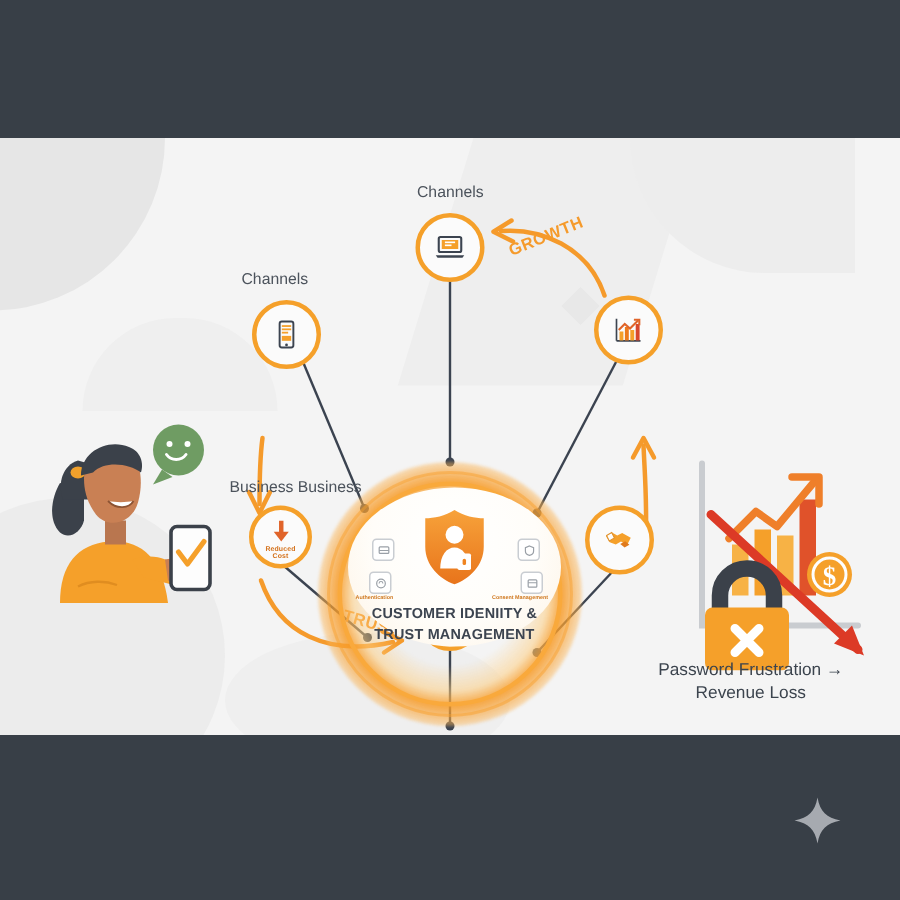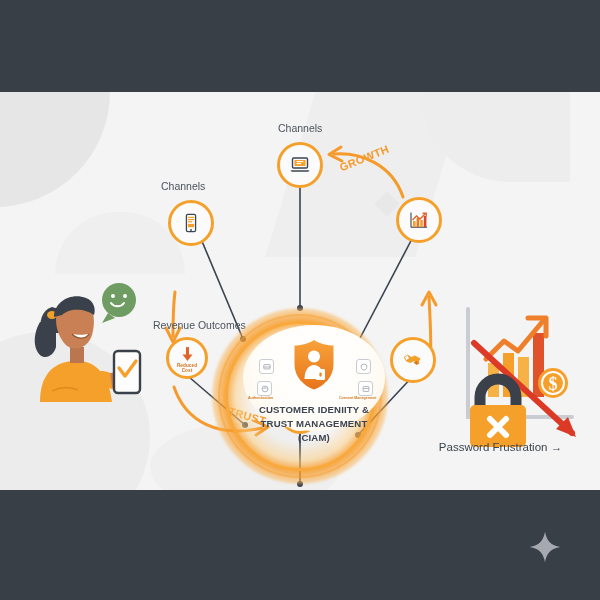--- a/index.html
+++ b/index.html
@@ -70,21 +70,21 @@
   }
   .hub-ring{
     position:absolute;left:13px;top:13px;width:150px;height:150px;border-radius:50%;
     border:3.5px solid #f9a93c;box-sizing:border-box;
   }
   .hub-ring2{
     position:absolute;left:6px;top:6px;width:164px;height:164px;border-radius:50%;
     border:2px solid rgba(248,160,45,.45);box-sizing:border-box;
   }
   .hub-inner{
-    position:absolute;left:31px;top:17px;width:142px;height:106px;border-radius:50%;
+    position:absolute;left:20px;top:17px;width:142px;height:106px;border-radius:50%;
     background:radial-gradient(circle at 50% 34%, #ffffff 0%, #fffdf9 55%, #fdf3e4 100%);
     display:flex;flex-direction:column;align-items:center;
   }
   .hub-title{
     position:absolute;left:0;right:0;top:78px;text-align:center;
     color:#3c4450;font-size:9.6px;font-weight:bold;line-height:1.45;letter-spacing:.15px;
   }
   .shield-wrap{position:absolute;left:50%;top:14px;transform:translateX(-50%);}
 
   .hub-icon{
@@ -204,21 +204,21 @@
     </div>
 
     <div class="node small" style="left:390px;top:245px;">
       <svg width="24" height="24" viewBox="0 0 24 24">
         <path d="M3 9.5 L7 7 L10.5 9 L13.8 7.4 L19.5 10.5 L17 15.5 L13 13 L9.5 15 L5.5 13.5 Z" fill="#f5a02a"></path>
         <path d="M3.4 9 L6.8 7 L8.6 10.6 L5.2 12.6 Z" fill="#fdfdfd" stroke="#e0902a" stroke-width=".7"></path>
         <path d="M12.5 14.6 L15.8 12.8 L18.6 15.2 L15.4 17 Z" fill="#e07a1c"></path>
       </svg>
     </div>
 
-    <div class="node-label" style="left:153px;top:227px;">Revenue Outcomes</div>
+    <div class="node-label" style="left:153px;top:227px;">Business Business</div>
     <div class="node tiny" style="left:166px;top:245px;">
       <svg width="13" height="15" viewBox="0 0 14 16" style="margin-top:4px;">
         <path d="M7 0v9" stroke="#e0642a" stroke-width="3.2"></path>
         <path d="M1.6 8 L7 15 L12.4 8 Z" fill="#e0642a"></path>
       </svg>
       <div class="mini-text">
         <div>Reduced</div>
         <div>Cost</div>
       </div>
     </div>
@@ -279,21 +279,20 @@
             <path d="M1.4 4.4h7.2" stroke="#9aa0a7" stroke-width=".9"></path>
           </svg>
         </div>
 
         <div class="hub-sub" style="left:5px;top:71px;">Authentication</div>
         <div class="hub-sub" style="left:96px;top:71px;">Consent Management</div>
 
         <div class="hub-title">
           <div>CUSTOMER IDENIITY &amp;</div>
           <div>TRUST MANAGEMENT</div>
-          <div>(CIAM)</div>
         </div>
       </div>
     </div>
 
     <svg id="person" viewBox="0 0 130 125">
 
       <g>
         <circle cx="93" cy="23" r="17" fill="#6f9c63"></circle>
         <path d="M82 36 L76 46 L89 41 Z" fill="#6f9c63"></path>
         <circle cx="87" cy="19" r="2" fill="#fff"></circle>
@@ -355,16 +354,17 @@
 
       <g>
         <path d="M32 112 v-12 a18 18 0 0136 0 v12" fill="none" stroke="#3b414a" stroke-width="11" stroke-linecap="round"></path>
         <rect x="22" y="108" width="56" height="42" rx="5" fill="#f5a02a"></rect>
         <path d="M42 122 L58 138 M58 122 L42 138" stroke="#fff" stroke-width="6" stroke-linecap="round"></path>
       </g>
     </svg>
 
     <div class="caption">
       <div>Password Frustration →</div>
+      <div>Revenue Loss</div>
     </div>
 
   </div>
 </div>
 
 </body></html>

